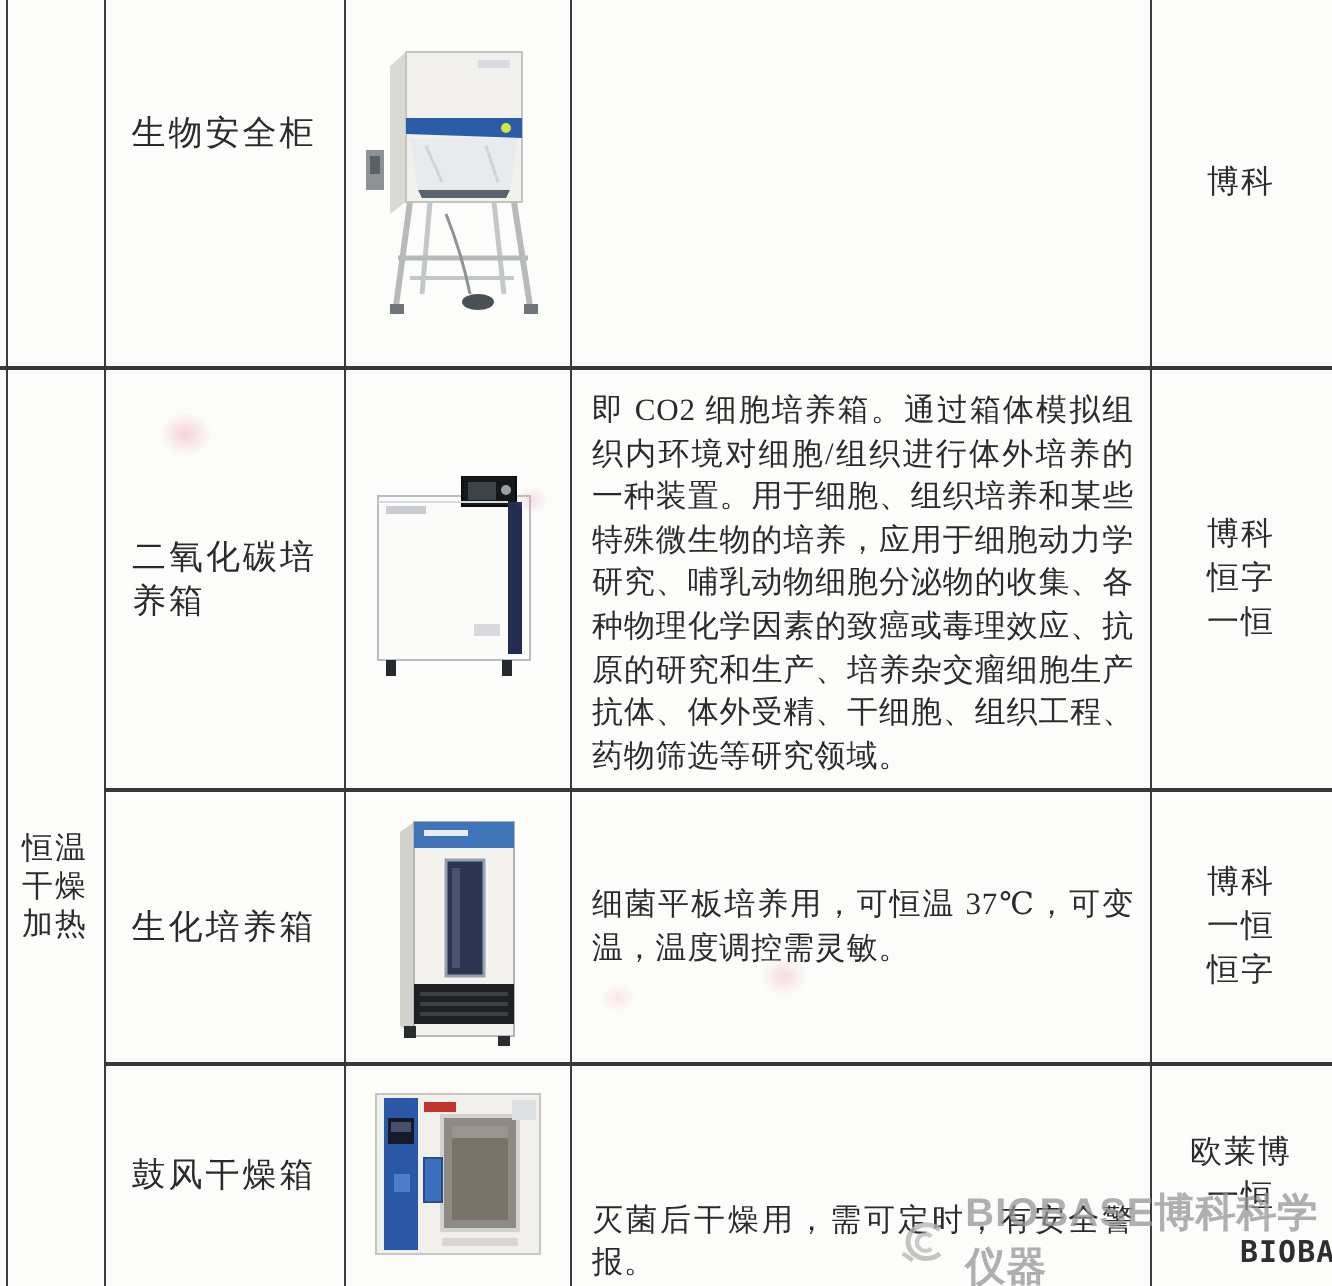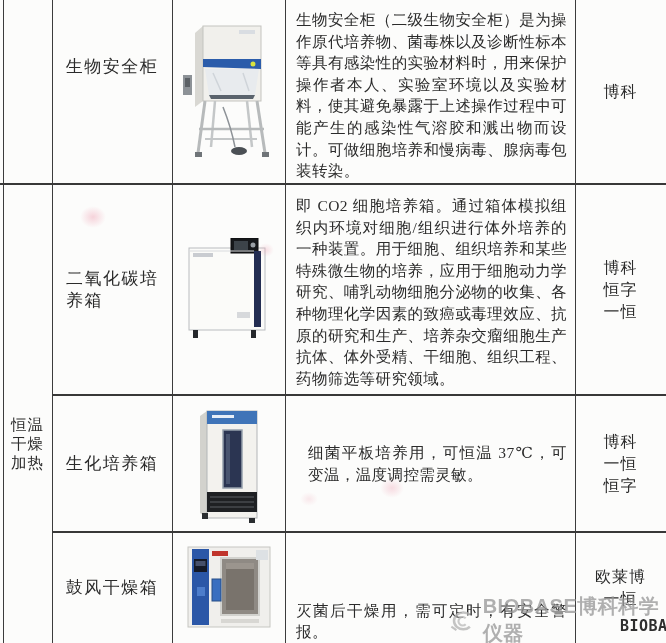--- a/index.html
+++ b/index.html
@@ -29,21 +29,21 @@
   .r1-brand{left:575px;top:0;width:91px;height:183px;}
 
   .r2-name{left:52px;top:185px;width:120px;height:209px;padding:0 4px 0 12px;}
   .r2-name .inner{width:100px;text-align:left;}
   .r2-img{left:172px;top:185px;width:113px;height:209px;}
   .r2-desc{left:285px;top:185px;width:290px;height:236px;padding:10px 8px 0 11px;}
   .r2-brand{left:575px;top:185px;width:91px;height:209px;}
 
   .r3-name{left:52px;top:396px;width:120px;height:135px;}
   .r3-img{left:172px;top:396px;width:113px;height:135px;}
-  .r3-desc{left:285px;top:396px;width:290px;height:135px;padding:0 8px 0 23px;display:flex;align-items:center;}
+  .r3-desc{left:285px;top:396px;width:290px;height:135px;padding:0 8px 0 11px;display:flex;align-items:center;}
   .r3-brand{left:575px;top:396px;width:91px;height:135px;}
 
   .r4-name{left:52px;top:533px;width:120px;height:110px;}
   .r4-img{left:172px;top:533px;width:113px;height:110px;}
   .r4-desc{left:285px;top:533px;width:290px;height:110px;padding:0 8px 0 11px;display:flex;align-items:flex-end;}
   .r4-brand{left:575px;top:533px;width:91px;height:110px;border-radius:25px;}
 
   .imgwrap{display:flex;align-items:center;justify-content:center;width:100%;height:100%;}
 
   
@@ -102,21 +102,20 @@
         <line x1="16" y1="112" x2="81" y2="112" stroke="#b7babb" stroke-width="2.5"></line>
         <line x1="22" y1="122" x2="74" y2="122" stroke="#c4c7c8" stroke-width="2"></line>
         <rect x="12" y="135" width="7" height="5" fill="#6f7478"></rect>
         <rect x="79" y="135" width="7" height="5" fill="#6f7478"></rect>
         <path d="M40 90 q8 20 12 40" stroke="#8d9297" fill="none" stroke-width="1.5"></path>
         <ellipse cx="56" cy="134" rx="8" ry="4" fill="#4b5055"></ellipse>
       </svg>
     </div>
   </div>
 
-  <div class="cell r1-desc desc">生物安全柜（二级生物安全柜）是为操作原代培养物、菌毒株以及诊断性标本等具有感染性的实验材料时，用来保护操作者本人、实验室环境以及实验材料，使其避免暴露于上述操作过程中可能产生的感染性气溶胶和溅出物而设计。可做细胞培养和慢病毒、腺病毒包装转染。</div>
 
   <div class="cell r1-brand flexc brand pre">博科</div>
 
   <div class="cell r2-name flexc name">
     <div class="inner">二氧化碳培养箱</div>
   </div>
 
   <div class="cell r2-img">
     <div class="imgwrap">
       <svg width="88" height="104" viewBox="0 0 88 104">

